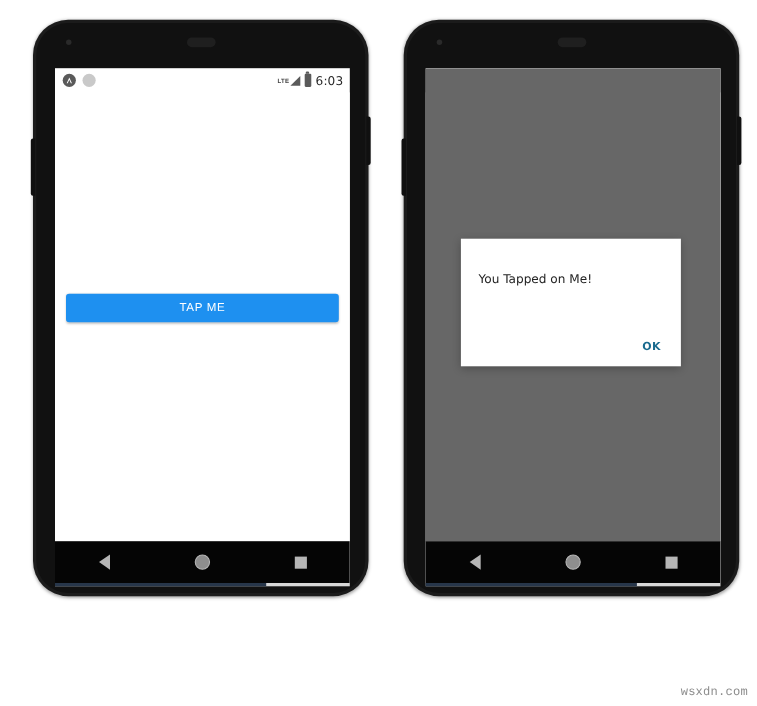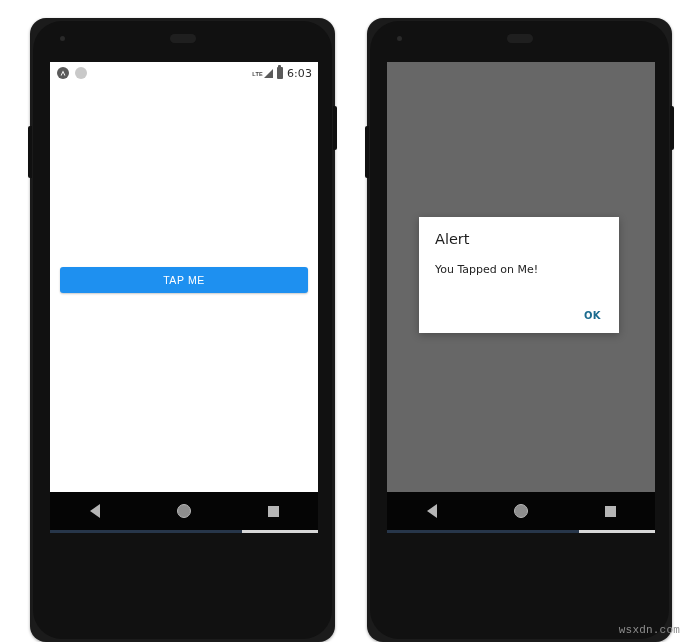--- a/index.html
+++ b/index.html
@@ -17,23 +17,23 @@
     width: 688px;
     height: 642px;
     background: #ffffff;
   }
 
   
   .phone {
     position: absolute;
     top: 18px;
     width: 305px;
-    height: 624px;
+    height: 524px;
     background: #1b1b1b;
-    border-radius: 16px;
+    border-radius: 32px;
     box-shadow: 0 1px 3px rgba(0,0,0,0.35);
   }
   .phone.left  { left: 30px; }
   .phone.right { left: 367px; }
 
   .phone-inner-bevel {
     position: absolute;
     inset: 3px;
     border-radius: 29px;
     background: #111111;
@@ -373,21 +373,20 @@
           <span class="battery"></span>
           <span class="clock">6:03</span>
         </div>
       </div>
 
       <div class="app-body">
         <button class="tap-button">TAP ME</button>
       </div>
 
       <div class="dialog">
-        <div class="dialog-title">Alert</div>
         <div class="dialog-message">You Tapped on Me!</div>
         <div class="dialog-actions">
           <button class="dialog-ok">OK</button>
         </div>
       </div>
 
       <div class="navbar">
         <span class="nav-btn">
           <span class="nav-back"></span>
         </span>

